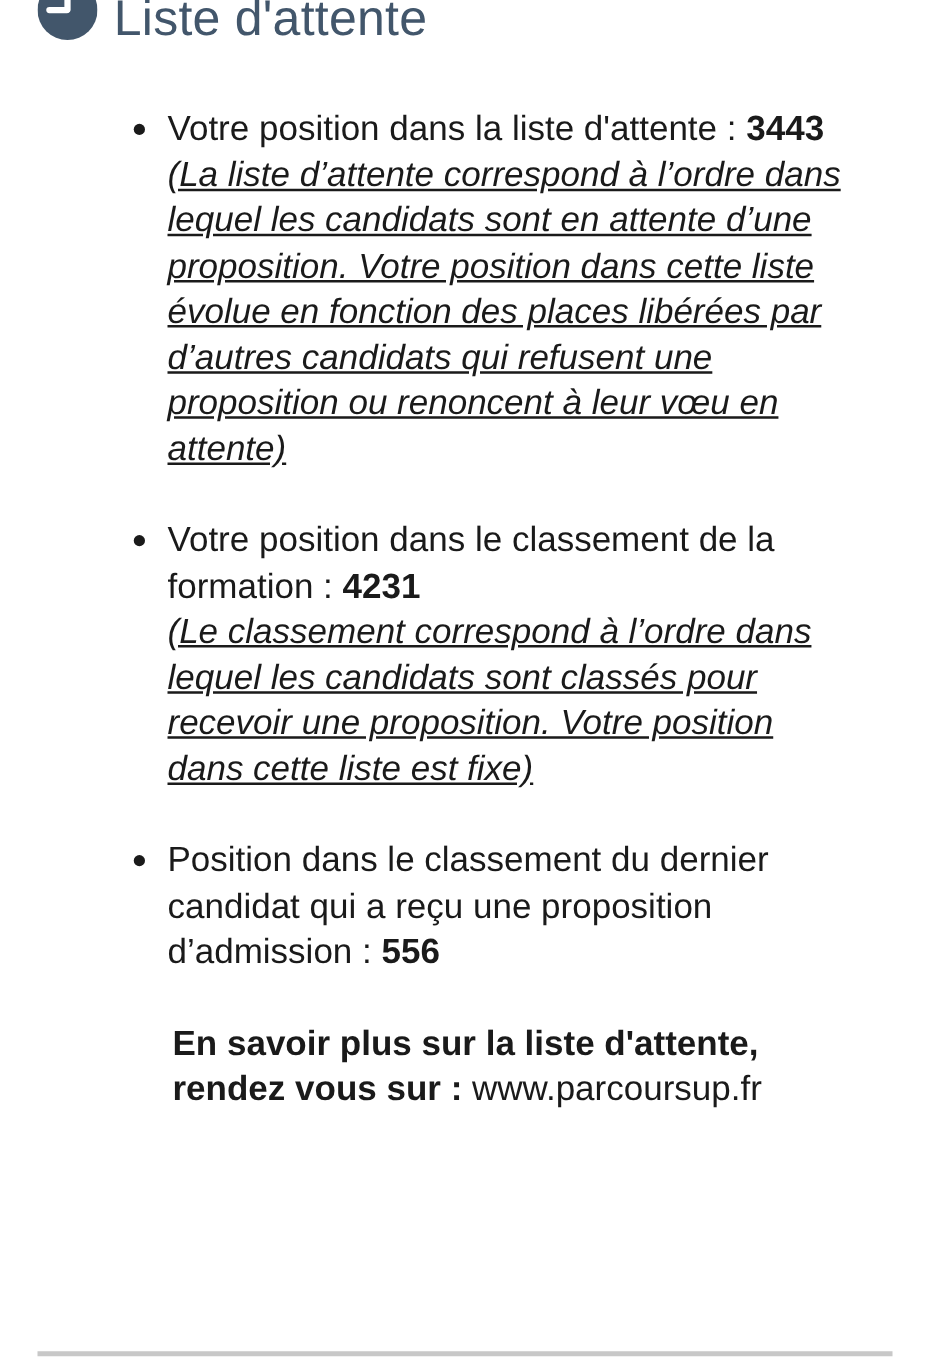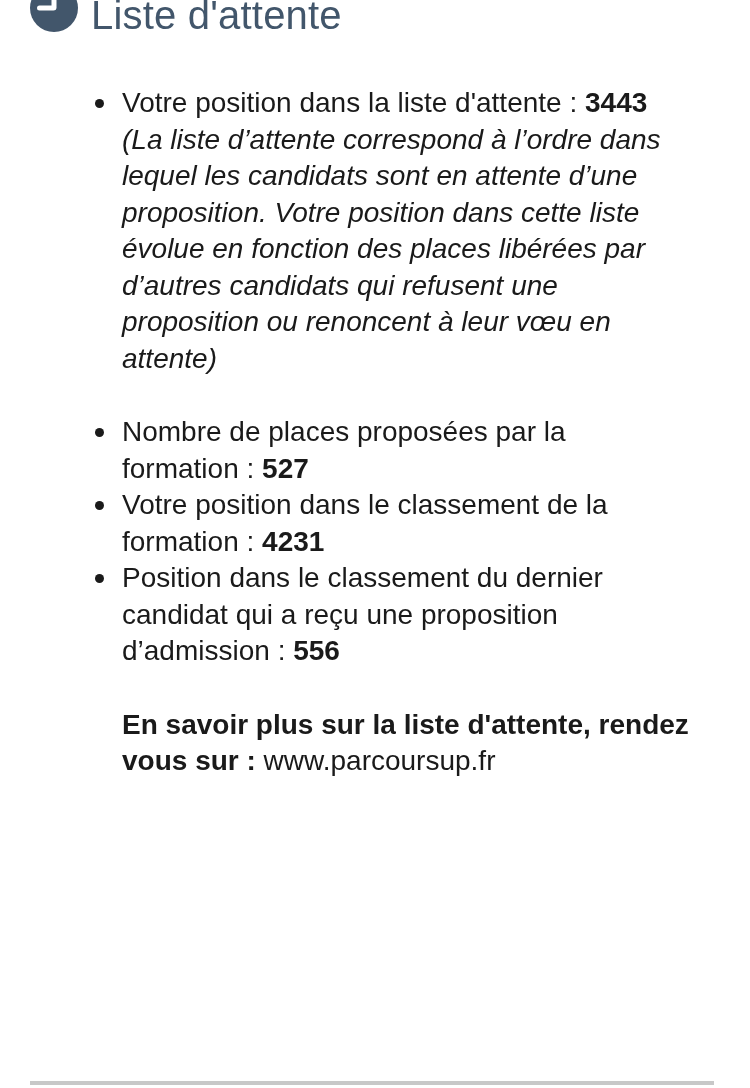--- a/index.html
+++ b/index.html
@@ -43,42 +43,42 @@
     font-size: 28px;
     line-height: 36.5px;
   }
   .wait-list {
     list-style: none;
     margin: 0;
     padding: 0;
   }
   .wait-list li {
     position: relative;
-    margin: 0;
+    margin: 12px;
   }
   .wait-list li::before {
     content: "";
     position: absolute;
     left: -27px;
     top: 14px;
     width: 9px;
     height: 9px;
     border-radius: 50%;
     background: #1a1a1a;
   }
   .line { margin: 0; }
   .value { font-weight: 700; }
   .note {
     font-style: italic;
     margin: 0;
   }
   .note:empty { display: none; }
-  .gap-after { margin-bottom: 37px !important; }
+  .gap-after { margin-bottom: 37px !important; text-decoration: underline; }
   .footer-note {
-    margin: 37px 0 0 0;
+    margin: 37px 0 0 16px;
   }
   .footer-note .bold { font-weight: 700; }
   .footer-note .url { font-weight: 400; }
   
   .divider {
     position: absolute;
     left: 30px;
     width: 684px;
     bottom: 3px;
     height: 4px;
@@ -103,27 +103,24 @@
 
   <div class="content">
     <ul class="wait-list">
 
       <li>
         <p class="line"><span>Votre position dans la liste d'attente&nbsp;:&nbsp;</span><span class="value">3443</span></p>
         <p class="note gap-after">(La liste d’attente correspond à l’ordre dans lequel les candidats sont en attente d’une proposition. Votre position dans cette liste évolue en fonction des places libérées par d’autres candidats qui refusent une proposition ou renoncent à leur vœu en attente)</p>
       </li>
 
 
-      <li>
-        <p class="line"><span>Nombre de places proposées par la formation&nbsp;:&nbsp;</span><span class="value">527</span></p>
-
-      </li>
 
       <li>
         <p class="line"><span>Votre position dans le classement de la formation&nbsp;:&nbsp;</span><span class="value">4231</span></p>
+        <p class="note gap-after">(Le classement correspond à l’ordre dans lequel les candidats sont classés pour recevoir une proposition. Votre position dans cette liste est fixe)</p>
       </li>
 
       <li>
         <p class="line"><span>Position dans le classement du dernier candidat qui a reçu une proposition d’admission&nbsp;:&nbsp;</span><span class="value">556</span></p>
 
       </li>
 
     </ul>
 
     <p class="footer-note"><span class="bold">En savoir plus sur la liste d'attente, rendez vous sur&nbsp;:&nbsp;</span><span class="url">www.parcoursup.fr</span></p>

